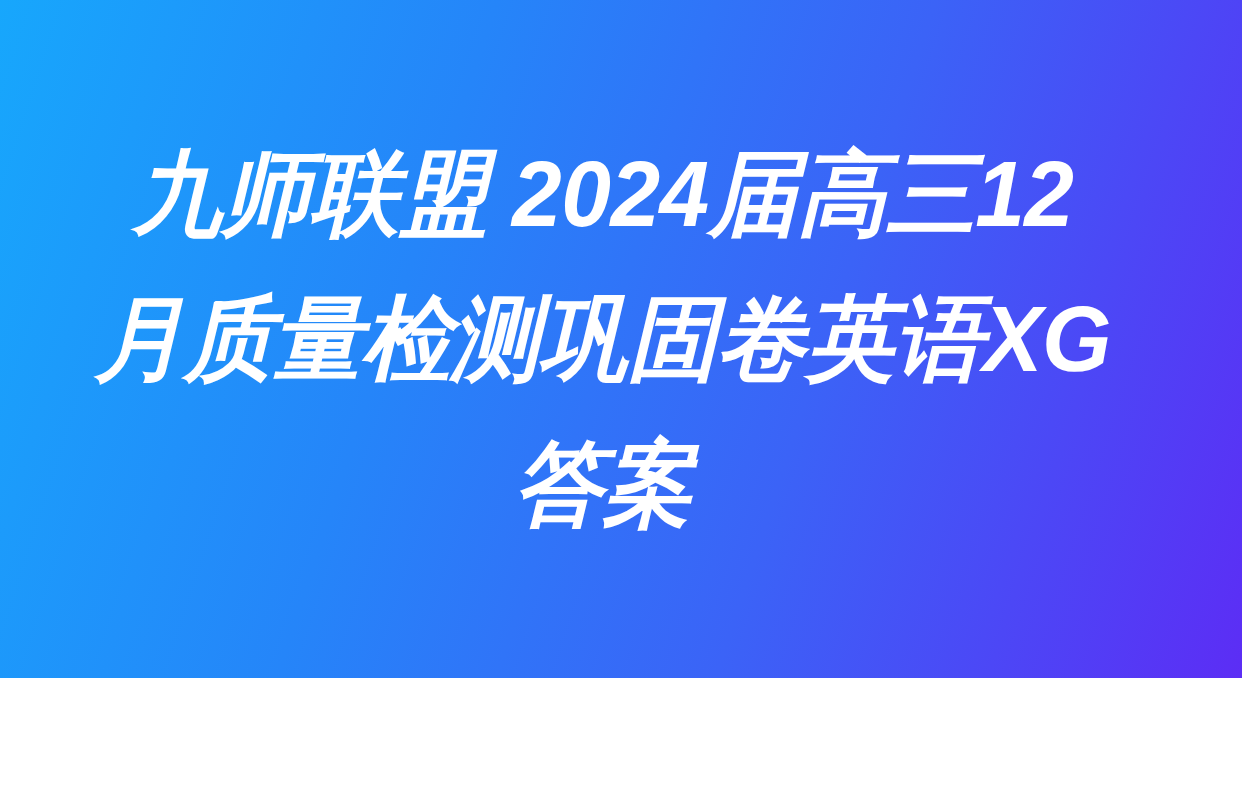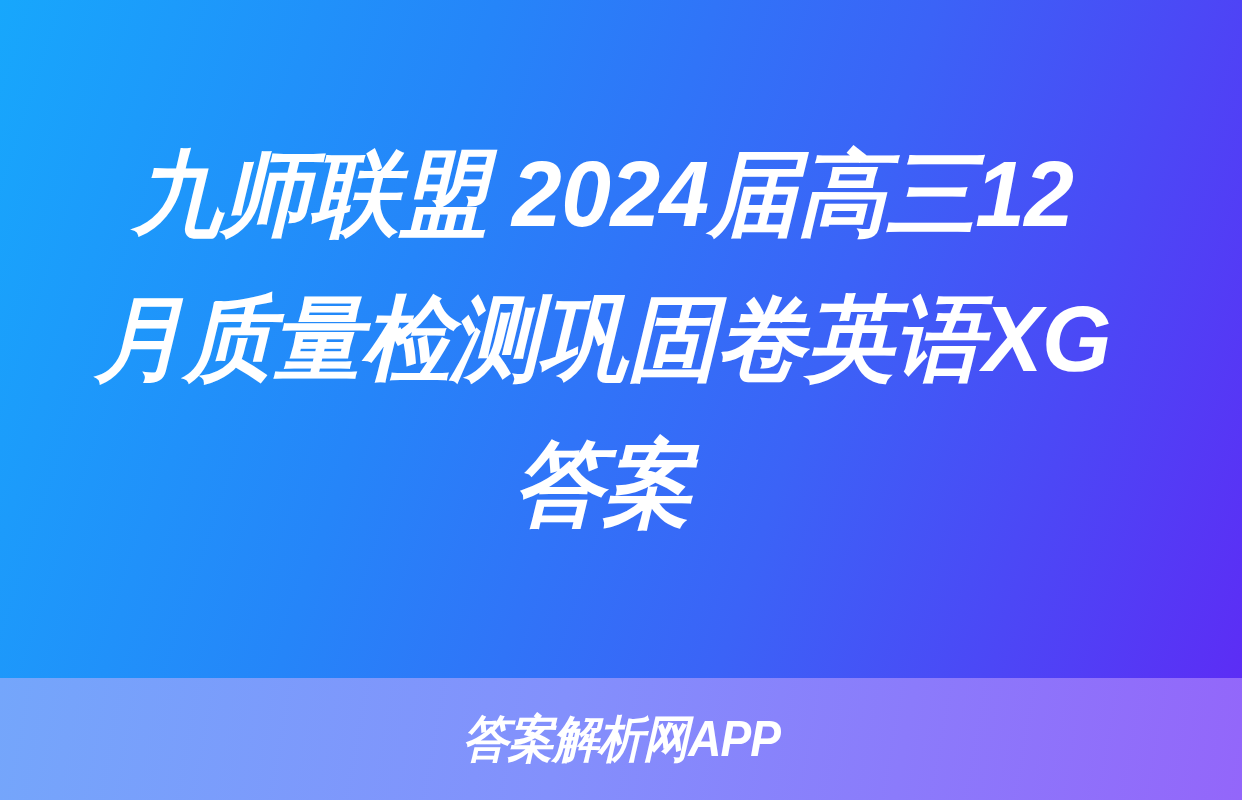--- a/index.html
+++ b/index.html
@@ -86,17 +86,14 @@
 <body>
 
 <div id="poster">
 
   <div id="hero"></div>
 
   <div id="title-block">
     <div id="title-text">九师联盟 2024届高三12月质量检测巩固卷英语XG答案</div>
   </div>
 
-  <div id="footer-band">
-    <div id="watermark">答案解析网APP</div>
-  </div>
 
 </div>
 
 </body></html>

